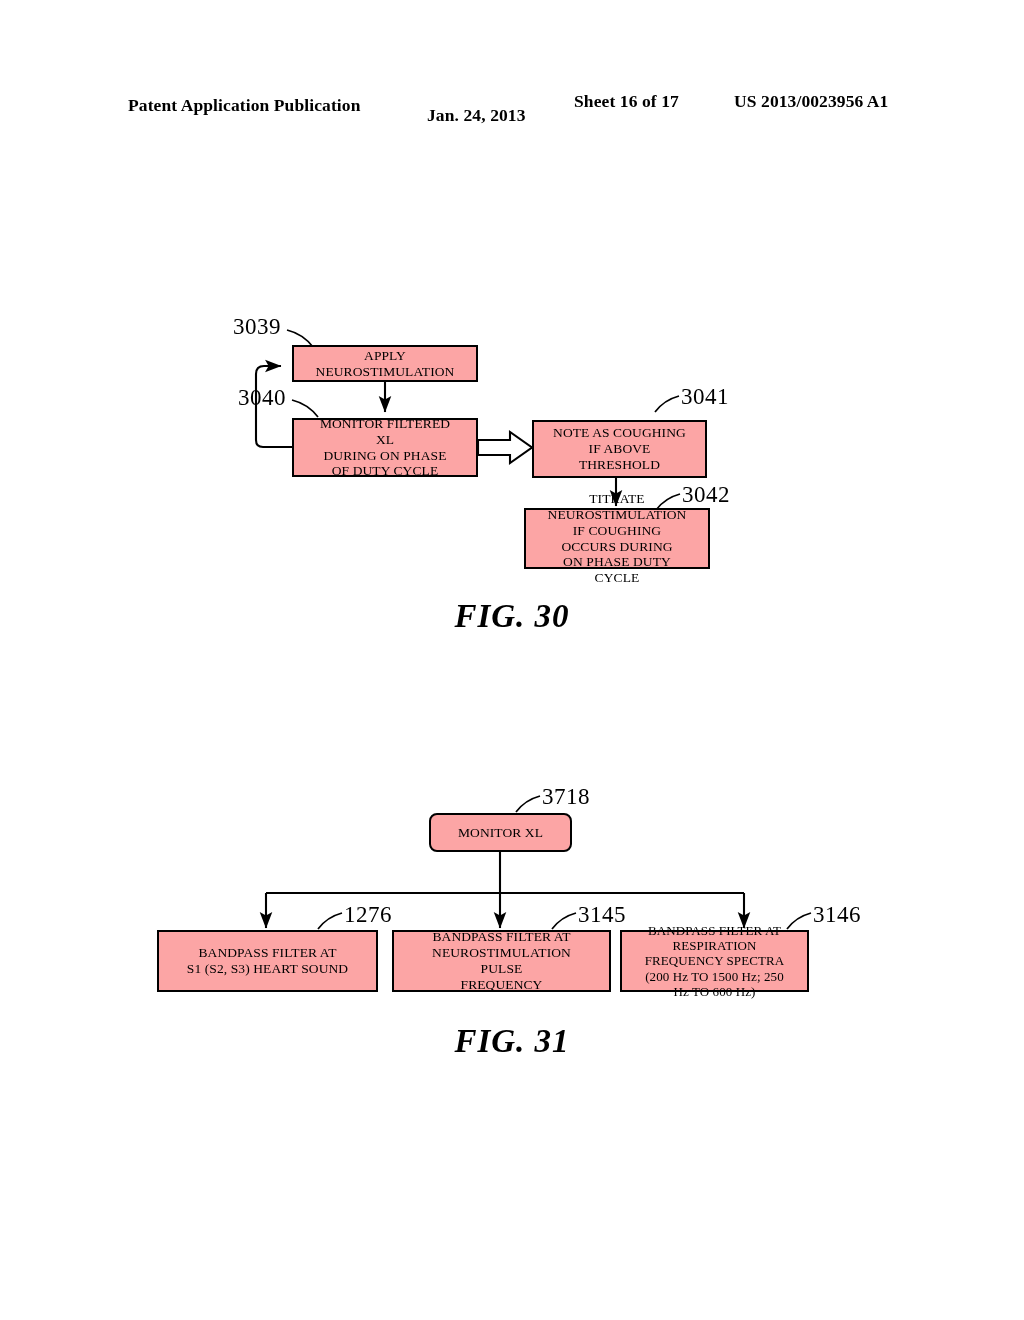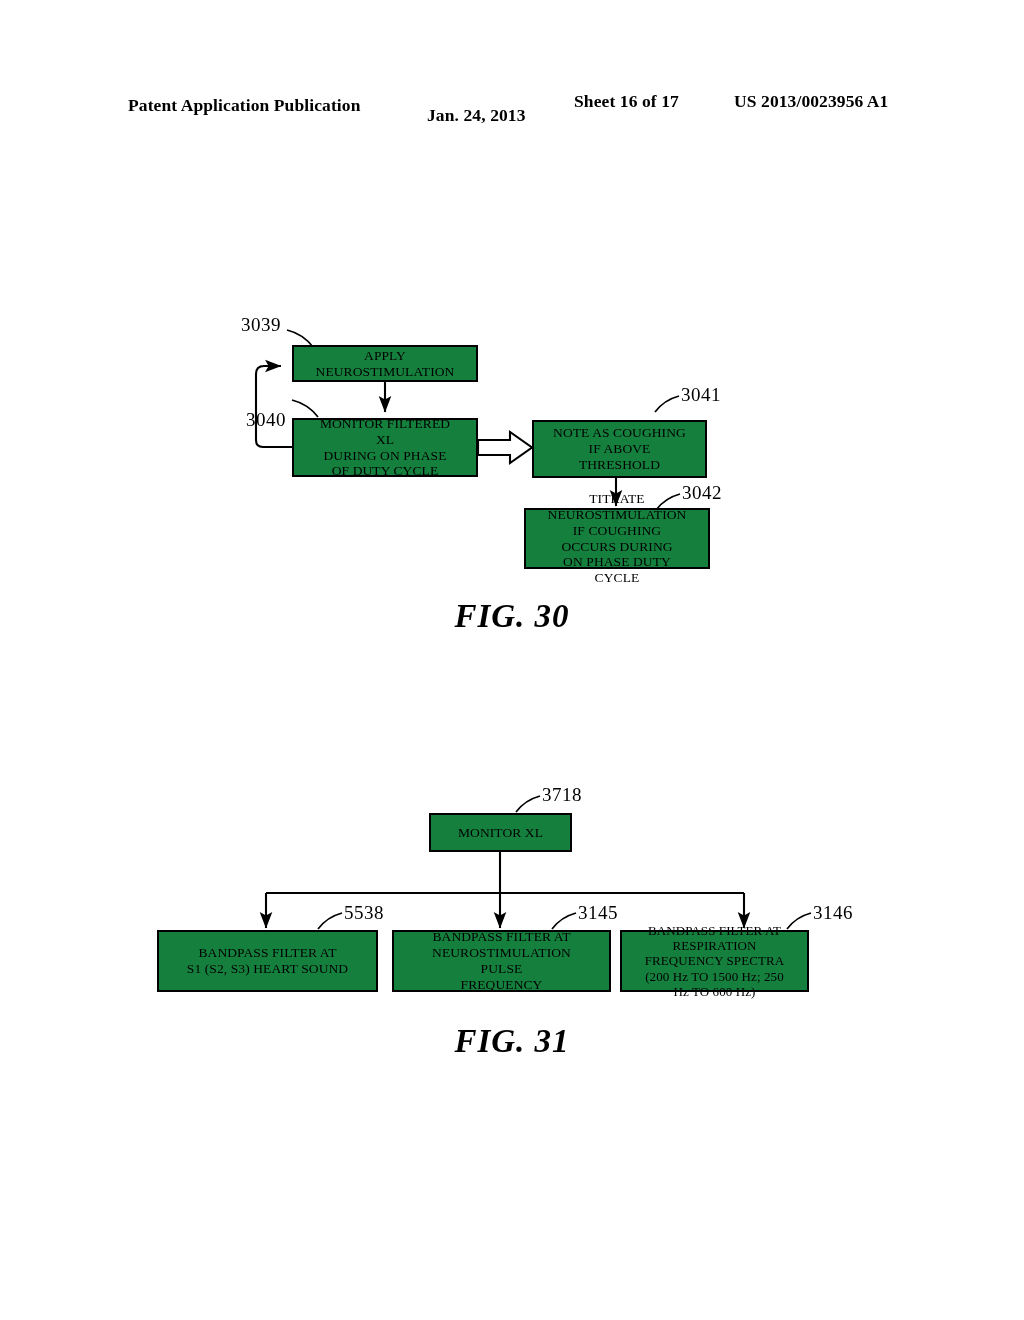--- a/index.html
+++ b/index.html
@@ -71,38 +71,38 @@
     font-weight: bold;
     font-size: 33px;
     letter-spacing: 1px;
   }
 
   
   .box {
     position: absolute;
     box-sizing: border-box;
     border: 2px solid #000;
-    background: #15803d;
+    background: #fca5a5;
     display: flex;
     align-items: center;
     justify-content: center;
     text-align: center;
     font-family: "Liberation Serif", serif;
     font-size: 13.5px;
     line-height: 1.18;
     letter-spacing: 0.1px;
     white-space: pre-line;
     padding: 0 19px;
   }
 
   
   .ref {
     position: absolute;
     font-family: "Liberation Serif", serif;
-    font-size: 19px;
+    font-size: 23px;
     letter-spacing: 0.5px;
     white-space: nowrap;
   }
 
   
   .conn {
     position: absolute;
     left: 0;
     top: 0;
     width: 1024px;
@@ -154,21 +154,21 @@
 
   <div class="box" style="left:292px; top:118px; width:186px; height:59px;">MONITOR FILTERED XL
 DURING ON PHASE
 OF DUTY CYCLE</div>
 
   <div class="box" style="left:524px; top:208px; width:186px; height:61px;">TITRATE NEUROSTIMULATION
 IF COUGHING OCCURS DURING
 ON PHASE DUTY CYCLE</div>
 
   <span class="ref" style="left:281px; top:14px; transform:translate(-100%,0);">3039</span>
-  <span class="ref" style="left:286px; top:85px; transform:translate(-100%,0);margin-top:24px;">3040</span>
+  <span class="ref" style="left:286px; top:85px; transform:translate(-100%,0);">3040</span>
   <span class="ref" style="left:681px; top:84px;">3041</span>
   <span class="ref" style="left:682px; top:182px;">3042</span>
 
   <div class="fig-caption" style="top:298px;">FIG. 30</div>
 </div>
 
 <div id="figure-31" class="figure">
 
   <svg class="conn" viewBox="0 0 1024 1320" width="1024" height="1320" style="top:-780px;">
     <defs>
@@ -184,32 +184,32 @@
     <line x1="266" y1="893" x2="266" y2="928" stroke="#000" stroke-width="2.1" marker-end="url(#arrowSolid2)"></line>
     <line x1="500" y1="893" x2="500" y2="928" stroke="#000" stroke-width="2.1" marker-end="url(#arrowSolid2)"></line>
     <line x1="744" y1="893" x2="744" y2="928" stroke="#000" stroke-width="2.1" marker-end="url(#arrowSolid2)"></line>
 
     <path d="M516,812 Q525,800 540,796" fill="none" stroke="#000" stroke-width="1.7"></path>
     <path d="M318,929 Q327,917 342,913" fill="none" stroke="#000" stroke-width="1.7"></path>
     <path d="M552,929 Q561,917 576,913" fill="none" stroke="#000" stroke-width="1.7"></path>
     <path d="M787,929 Q796,917 811,913" fill="none" stroke="#000" stroke-width="1.7"></path>
   </svg>
 
-  <div class="box" style="left:429px; top:33px; width:143px; height:39px;">MONITOR XL</div>
+  <div class="box" style="left:429px; top:33px; width:143px; height:39px;border-radius:8px;">MONITOR XL</div>
 
   <div class="box" style="left:157px; top:150px; width:221px; height:62px;">BANDPASS FILTER AT
 S1 (S2, S3) HEART SOUND</div>
 
   <div class="box" style="left:392px; top:150px; width:219px; height:62px;">BANDPASS FILTER AT
 NEUROSTIMULATION PULSE
 FREQUENCY</div>
 
   <div class="box" style="left:620px; top:150px; width:189px; height:62px; font-size:13px;">BANDPASS FILTER AT RESPIRATION
 FREQUENCY SPECTRA
 (200 Hz TO 1500 Hz; 250 Hz TO 600 Hz)</div>
 
   <span class="ref" style="left:542px; top:4px;">3718</span>
-  <span class="ref" style="left:344px; top:122px;">5538</span>
+  <span class="ref" style="left:344px; top:122px;">1276</span>
   <span class="ref" style="left:578px; top:122px;">3145</span>
   <span class="ref" style="left:813px; top:122px;">3146</span>
 
   <div class="fig-caption" style="top:243px;">FIG. 31</div>
 </div>
 
 </body></html>

